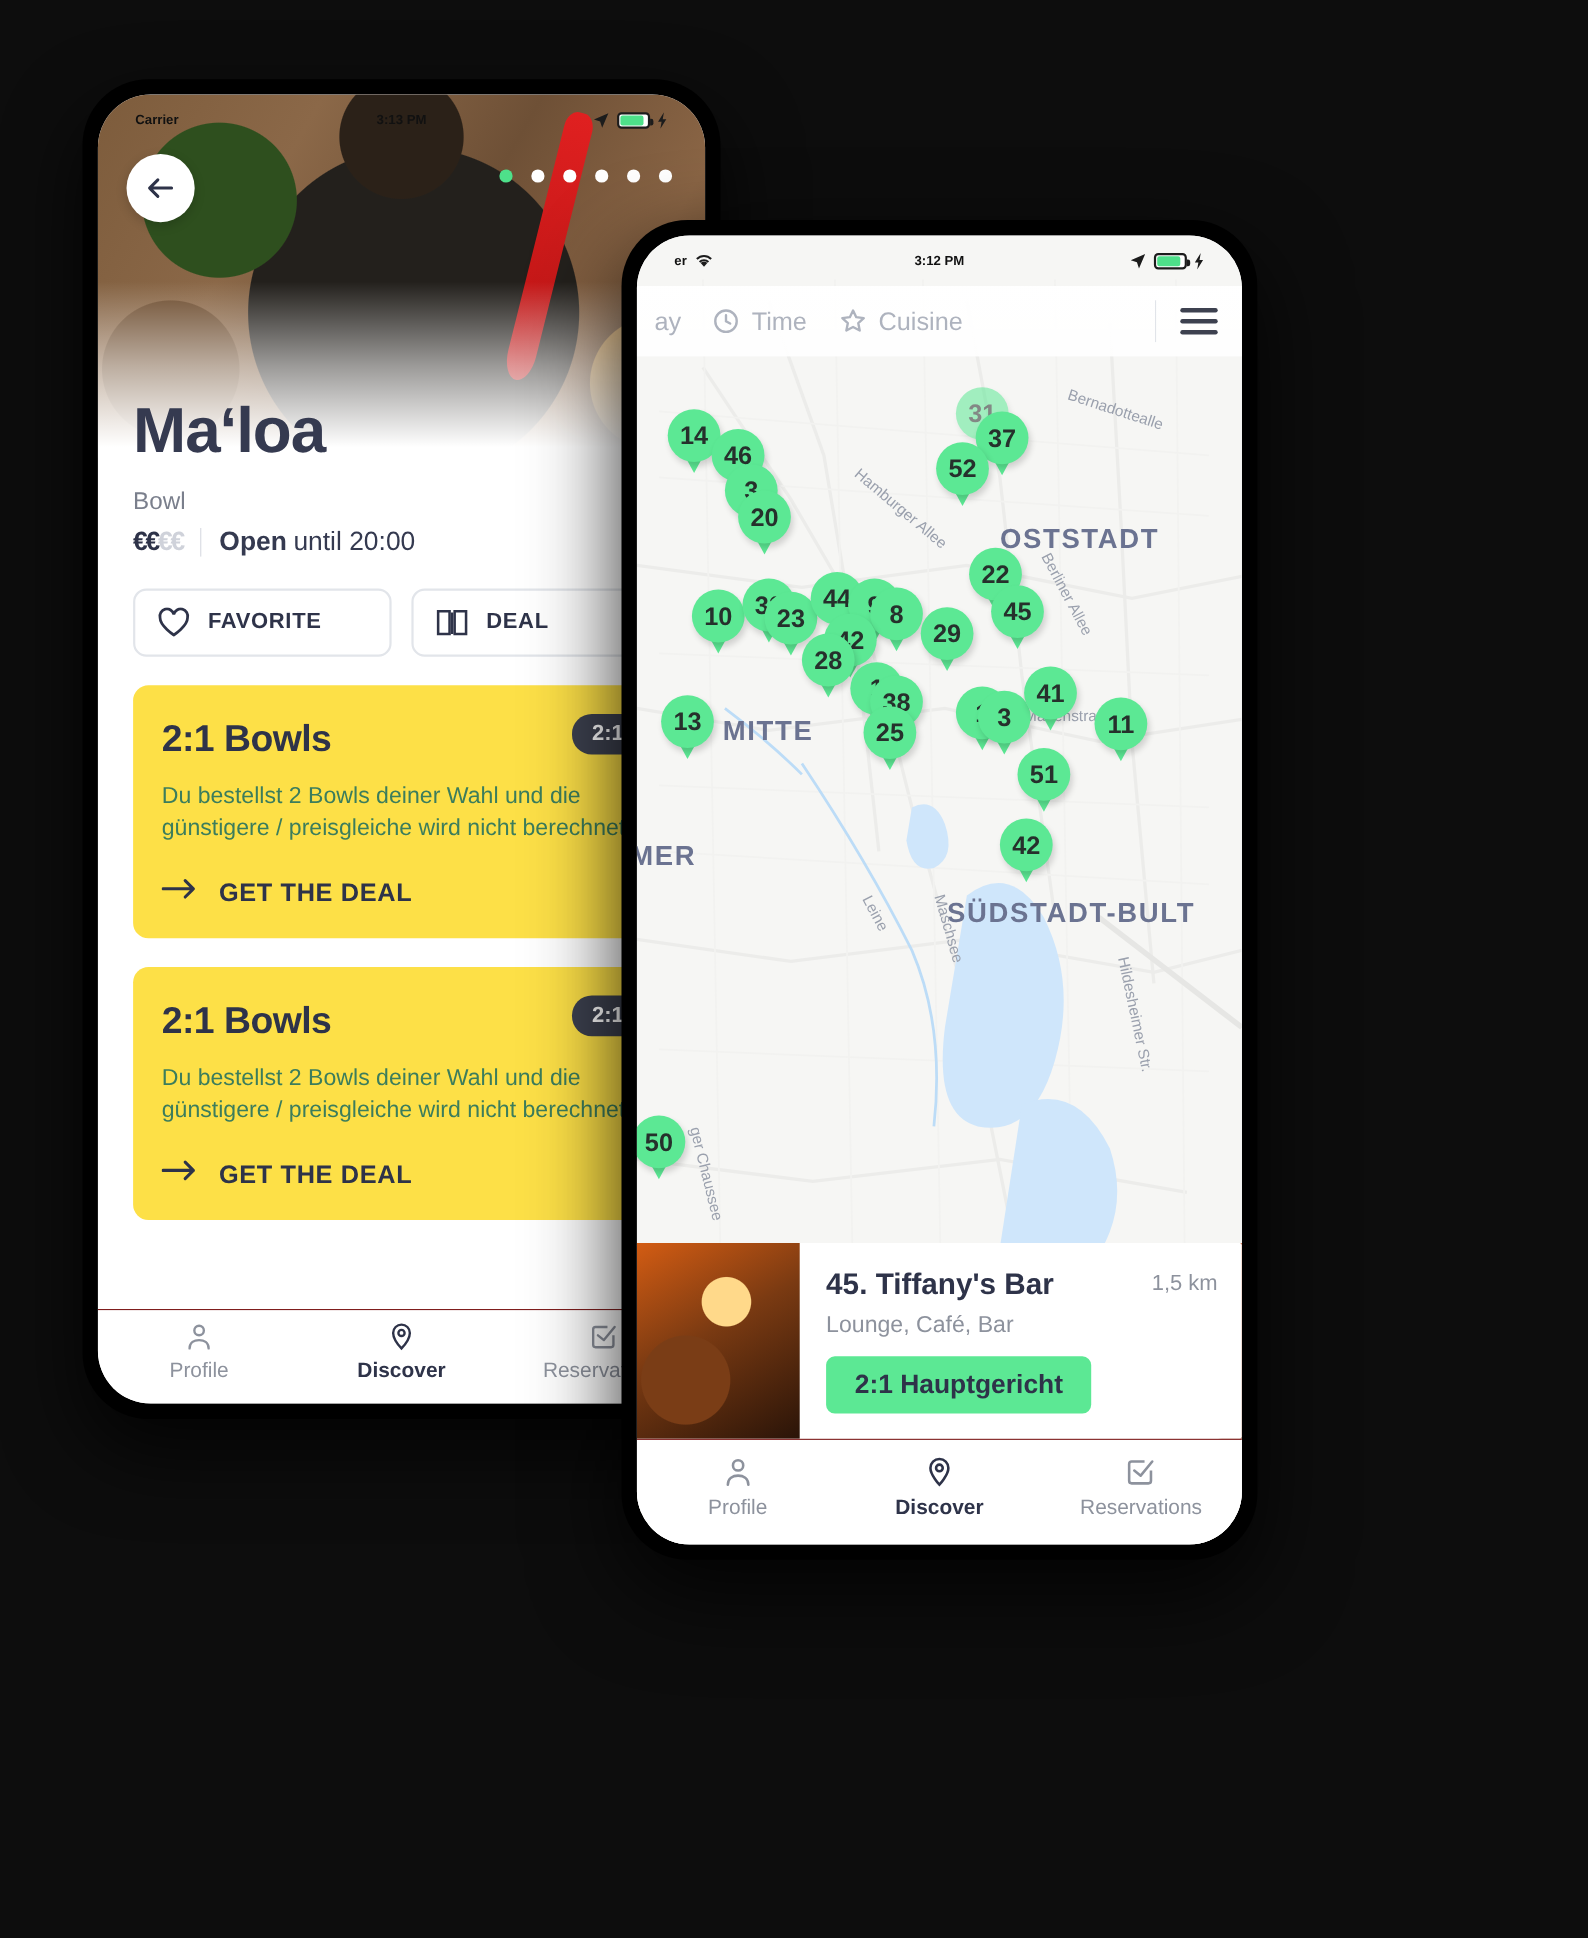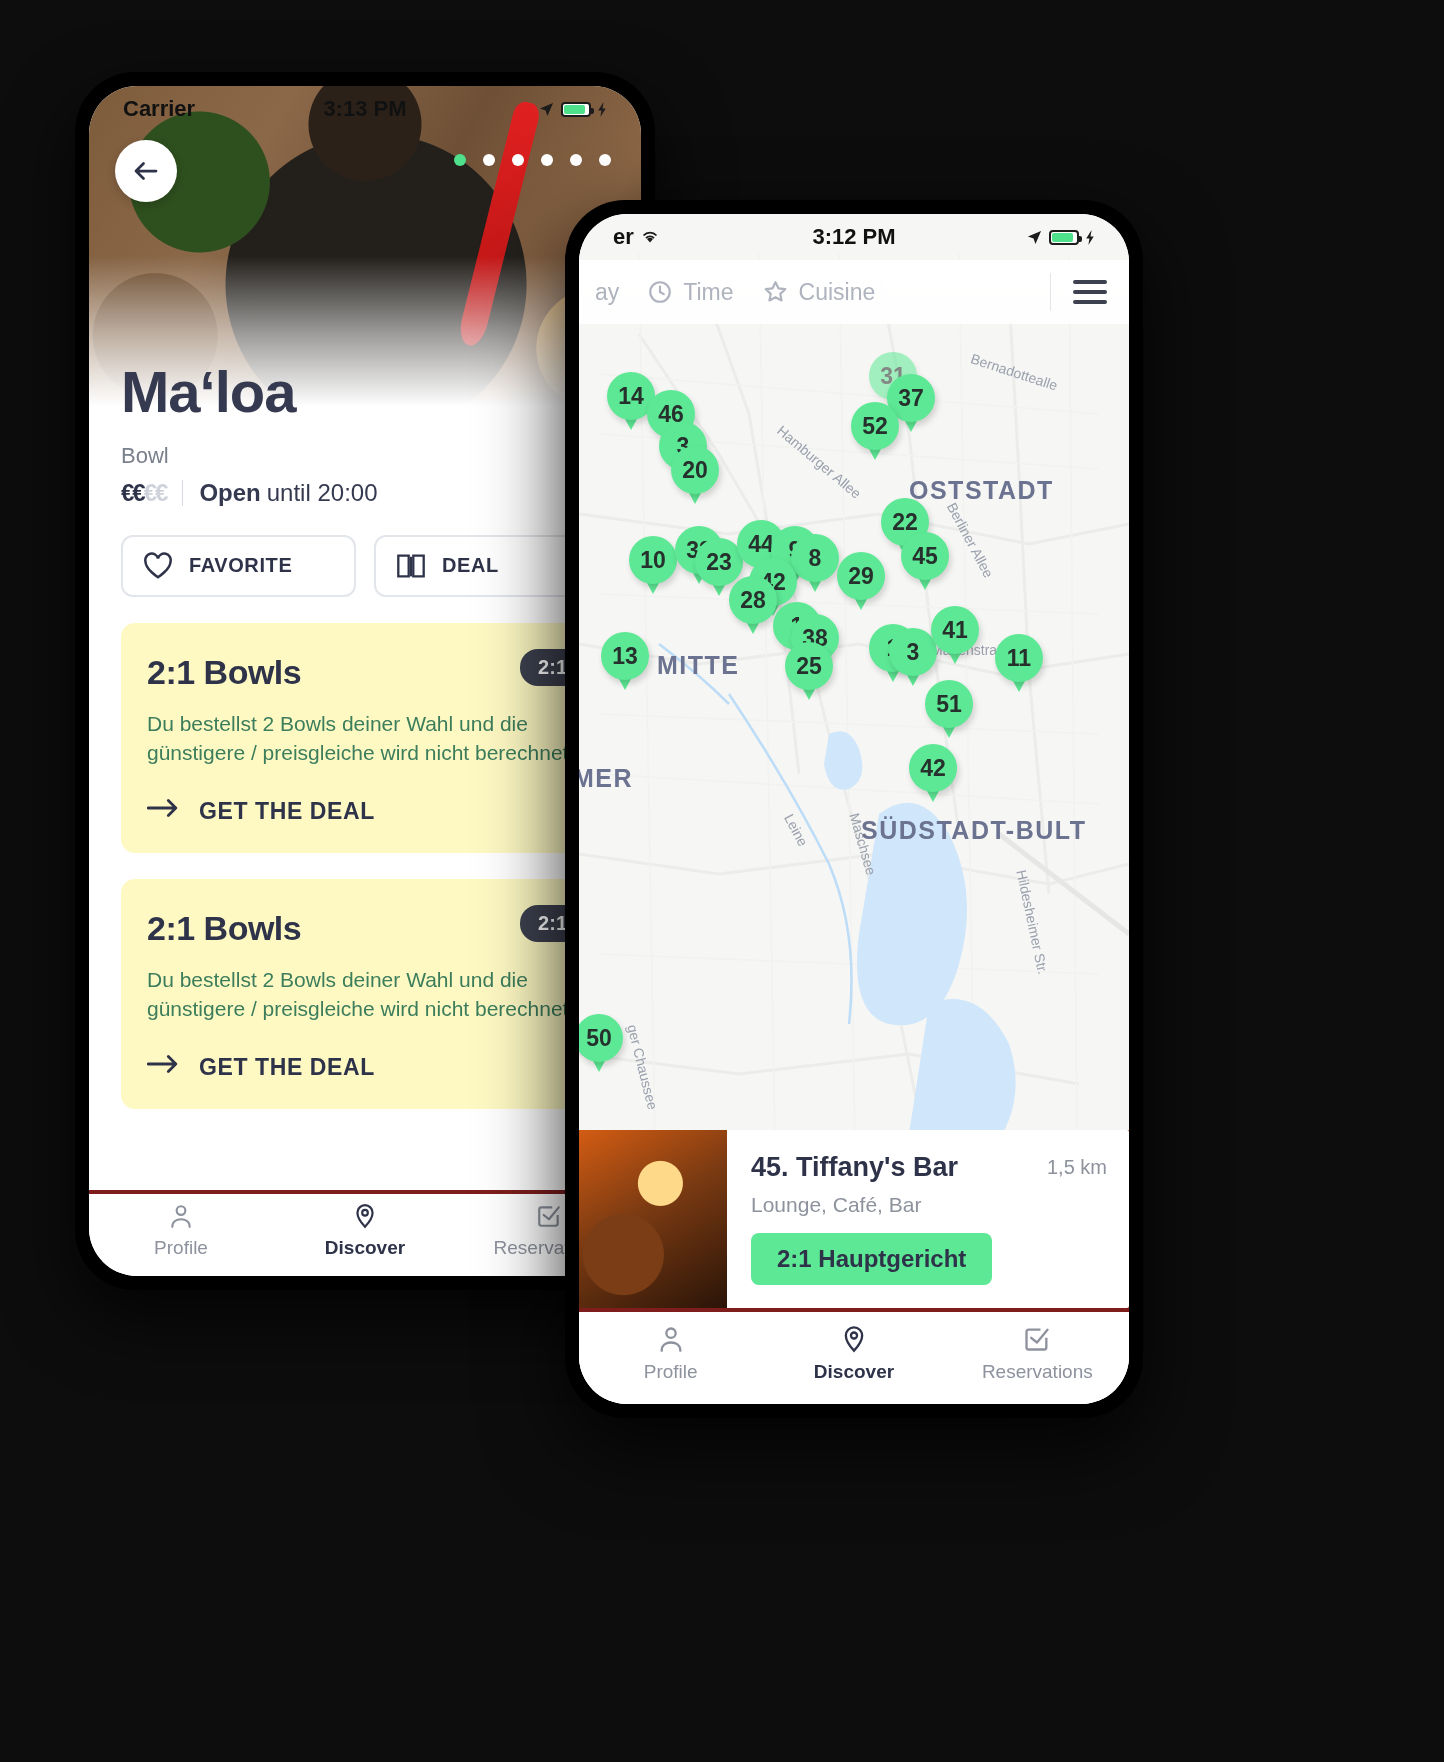--- a/index.html
+++ b/index.html
@@ -57,21 +57,21 @@
     transform: rotate(14deg);
   }
   .hero-fade {
     position: absolute; left: 0; top: 170px; width: 552px; height: 160px;
     background: linear-gradient(180deg, rgba(255,255,255,0) 0%, rgba(255,255,255,0.55) 48%, #fff 94%);
   }
 
   .statusbar {
     position: absolute; left: 0; top: 0; width: 100%; height: 46px;
     display: flex; align-items: center; padding: 0 34px;
-    font-size: 22px; font-weight: bold; color: #111;
+    font-size: 12px; font-weight: bold; color: #111;
   }
   .statusbar .sb-left { display: flex; align-items: center; gap: 7px; flex: 1; }
   .statusbar .sb-time { flex: 0 0 auto; }
   .statusbar .sb-right { display: flex; align-items: center; gap: 7px; flex: 1; justify-content: flex-end; }
   .batt {
     width: 30px; height: 15px; border: 2px solid #1c1c1c; border-radius: 4px;
     position: relative; background: #fff;
   }
   .batt i { position: absolute; left: 1px; top: 1px; bottom: 1px; width: 80%; background: #4ee08a; border-radius: 2px; display:block;}
   .batt::after { content: ""; position: absolute; right: -5px; top: 4px; width: 3px; height: 6px; background: #1c1c1c; border-radius: 0 2px 2px 0; }
@@ -100,37 +100,37 @@
 
   .actions { margin-top: 28px; display: flex; gap: 18px; }
   .act-btn {
     flex: 1; height: 62px; border: 2px solid #e2e5ea; border-radius: 12px;
     display: flex; align-items: center; gap: 16px; padding-left: 20px;
     font-size: 20px; font-weight: bold; color: #2e3349; letter-spacing: 0.6px;
     background: #fff;
   }
 
   .deal-card {
-    margin-top: 26px; background: #fef9c3; border-radius: 14px;
+    margin-top: 26px; background: #fde047; border-radius: 14px;
     padding: 30px 26px 28px 26px; position: relative;
   }
   .deal-title { font-size: 34px; font-weight: bold; color: #2e3349; letter-spacing: -0.5px; }
   .deal-badge {
     position: absolute; right: 24px; top: 26px;
     background: #3d414f; color: #fff; font-size: 20px; font-weight: bold;
     padding: 7px 18px; border-radius: 18px;
   }
   .deal-desc { margin-top: 18px; font-size: 21px; line-height: 1.38; color: #3c7d5c; }
   .deal-cta { margin-top: 30px; display: flex; align-items: flex-start; gap: 20px;
     font-size: 23px; font-weight: bold; color: #2e3349; letter-spacing: 0.6px; }
 
   
   .tabbar {
     position: absolute; left: 0; bottom: 0; width: 100%;
-    background: #fff; border-top: 4px solid #7f1d1d;
+    background: #fff; border-top: 1px solid #7f1d1d;
     display: flex; align-items: center; padding-bottom: 8px;
   }
   .tab { flex: 1; display: flex; flex-direction: column; align-items: center; gap: 8px; }
   .tab-label { font-size: 19px; color: #8d929d; }
   .tab.active .tab-label { color: #2e3349; font-weight: bold; }
   .tab.active svg { stroke: #2e3349; }
 
   
   #phone-right {
     left: 565px; top: 200px; width: 578px; height: 1218px;

